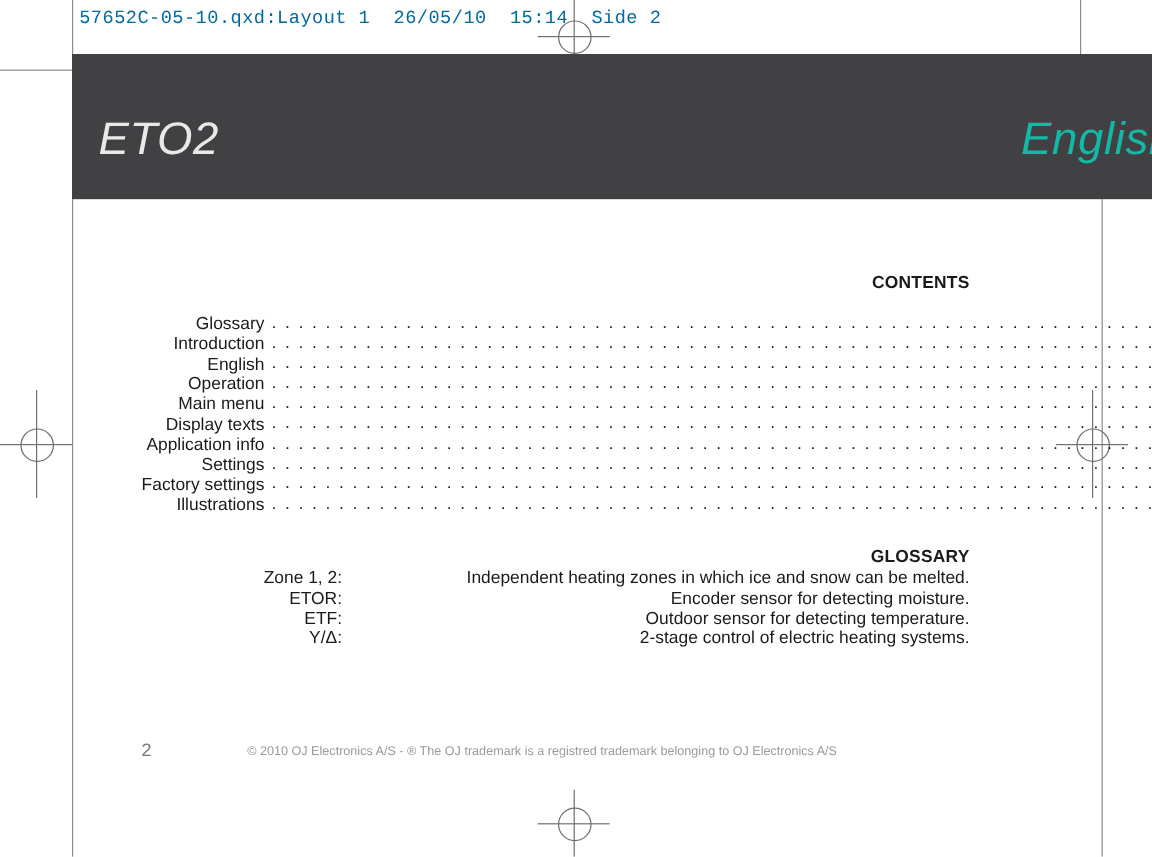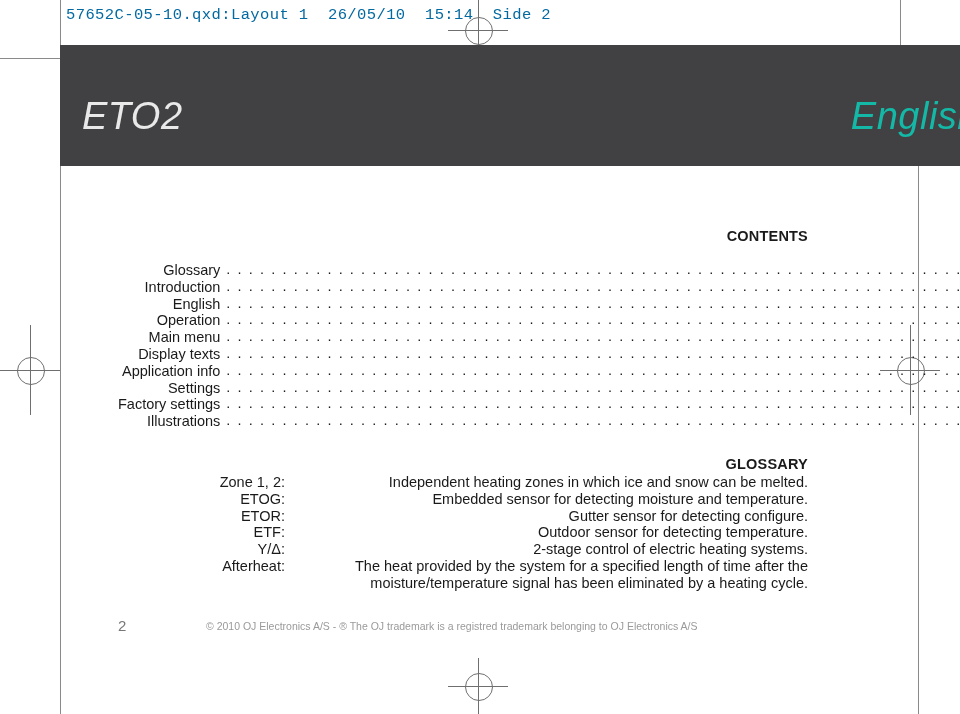--- a/index.html
+++ b/index.html
@@ -310,38 +310,30 @@
 
   <div class="glossary-heading">GLOSSARY</div>
 
   <table class="glossary">
     <tbody>
         <tr>
           <td class="term">Zone 1, 2:</td>
           <td class="definition">Independent heating zones in which ice and snow can be melted.</td>
         </tr>
         <tr>
-          <td class="term">ETOG:</td>
-          <td class="definition">Embedded sensor for detecting moisture and temperature.</td>
-        </tr>
-        <tr>
           <td class="term">ETOR:</td>
-          <td class="definition">Gutter sensor for detecting configure.</td>
+          <td class="definition">Encoder sensor for detecting moisture.</td>
         </tr>
         <tr>
           <td class="term">ETF:</td>
           <td class="definition">Outdoor sensor for detecting temperature.</td>
         </tr>
         <tr>
           <td class="term">Y/Δ:</td>
           <td class="definition">2-stage control of electric heating systems.</td>
-        </tr>
-        <tr>
-          <td class="term">Afterheat:</td>
-          <td class="definition">The heat provided by the system for a specified length of time after the moisture/temperature signal has been eliminated by a heating cycle.</td>
         </tr>
       </tbody>
   </table>
 
 </div>
 
 <div class="footer">
   <div class="folio">2</div>
   <div class="copyright">© 2010 OJ Electronics A/S - ® The OJ trademark is a registred trademark belonging to OJ Electronics A/S</div>
 </div>

